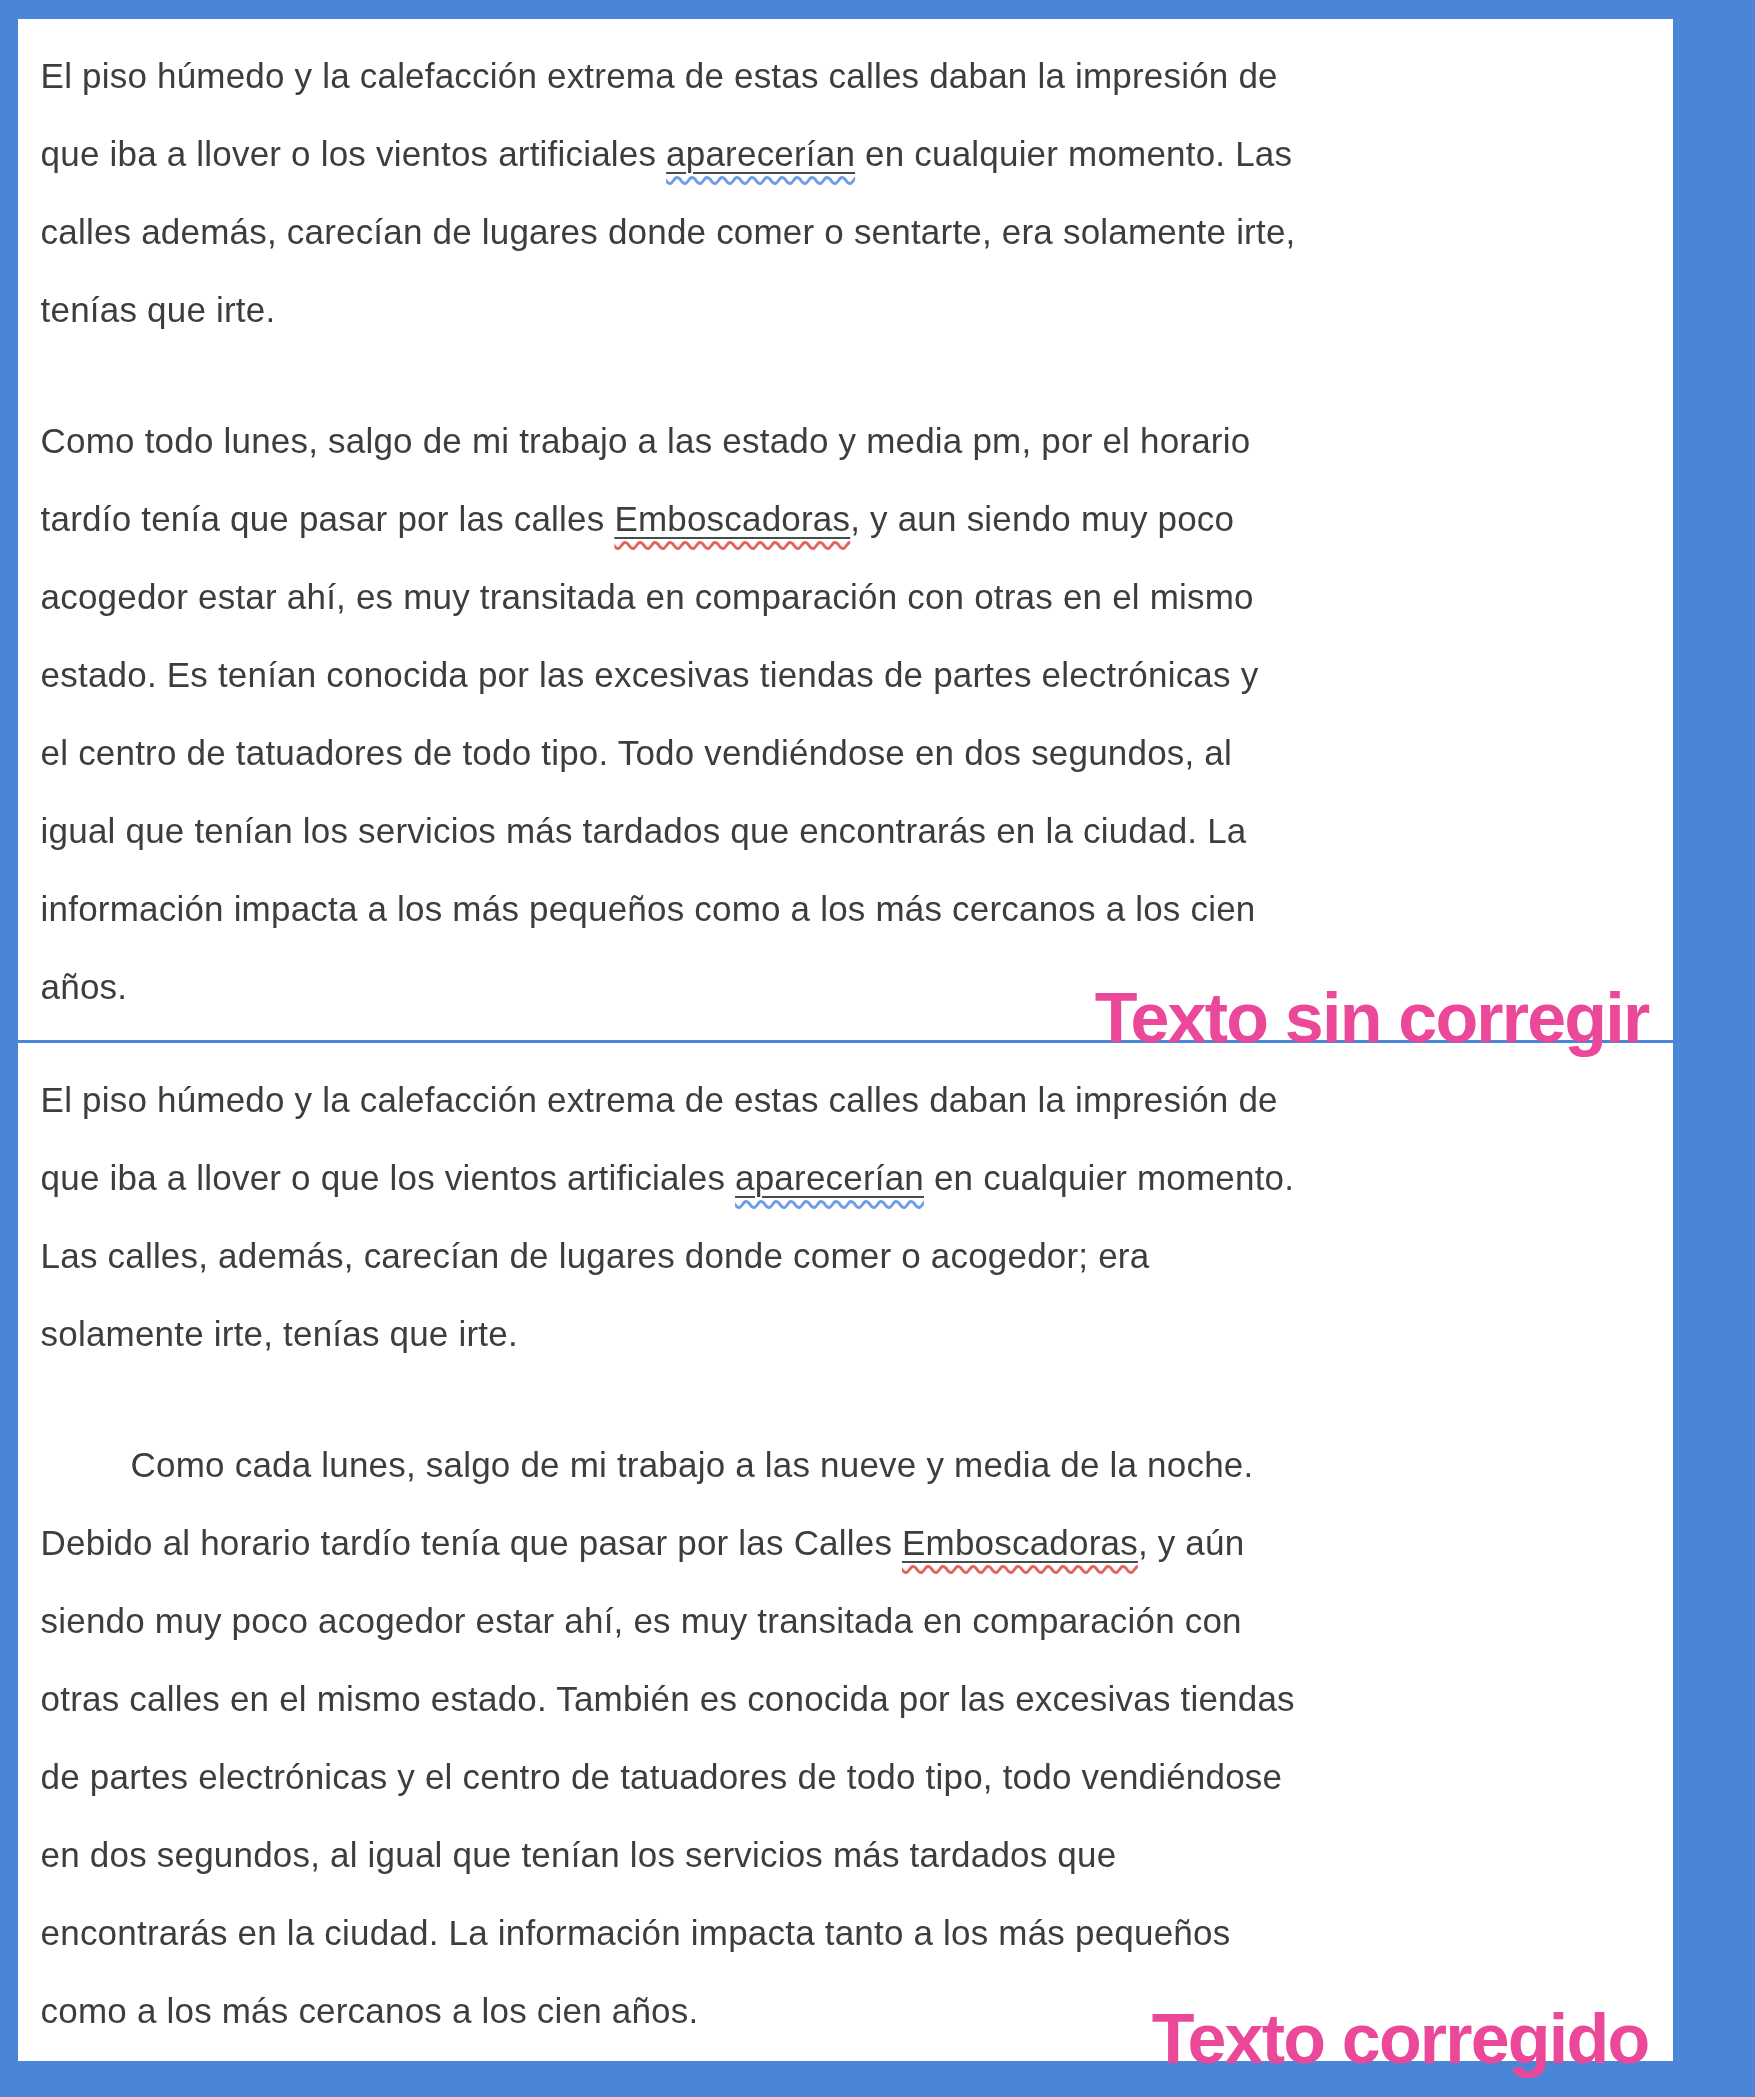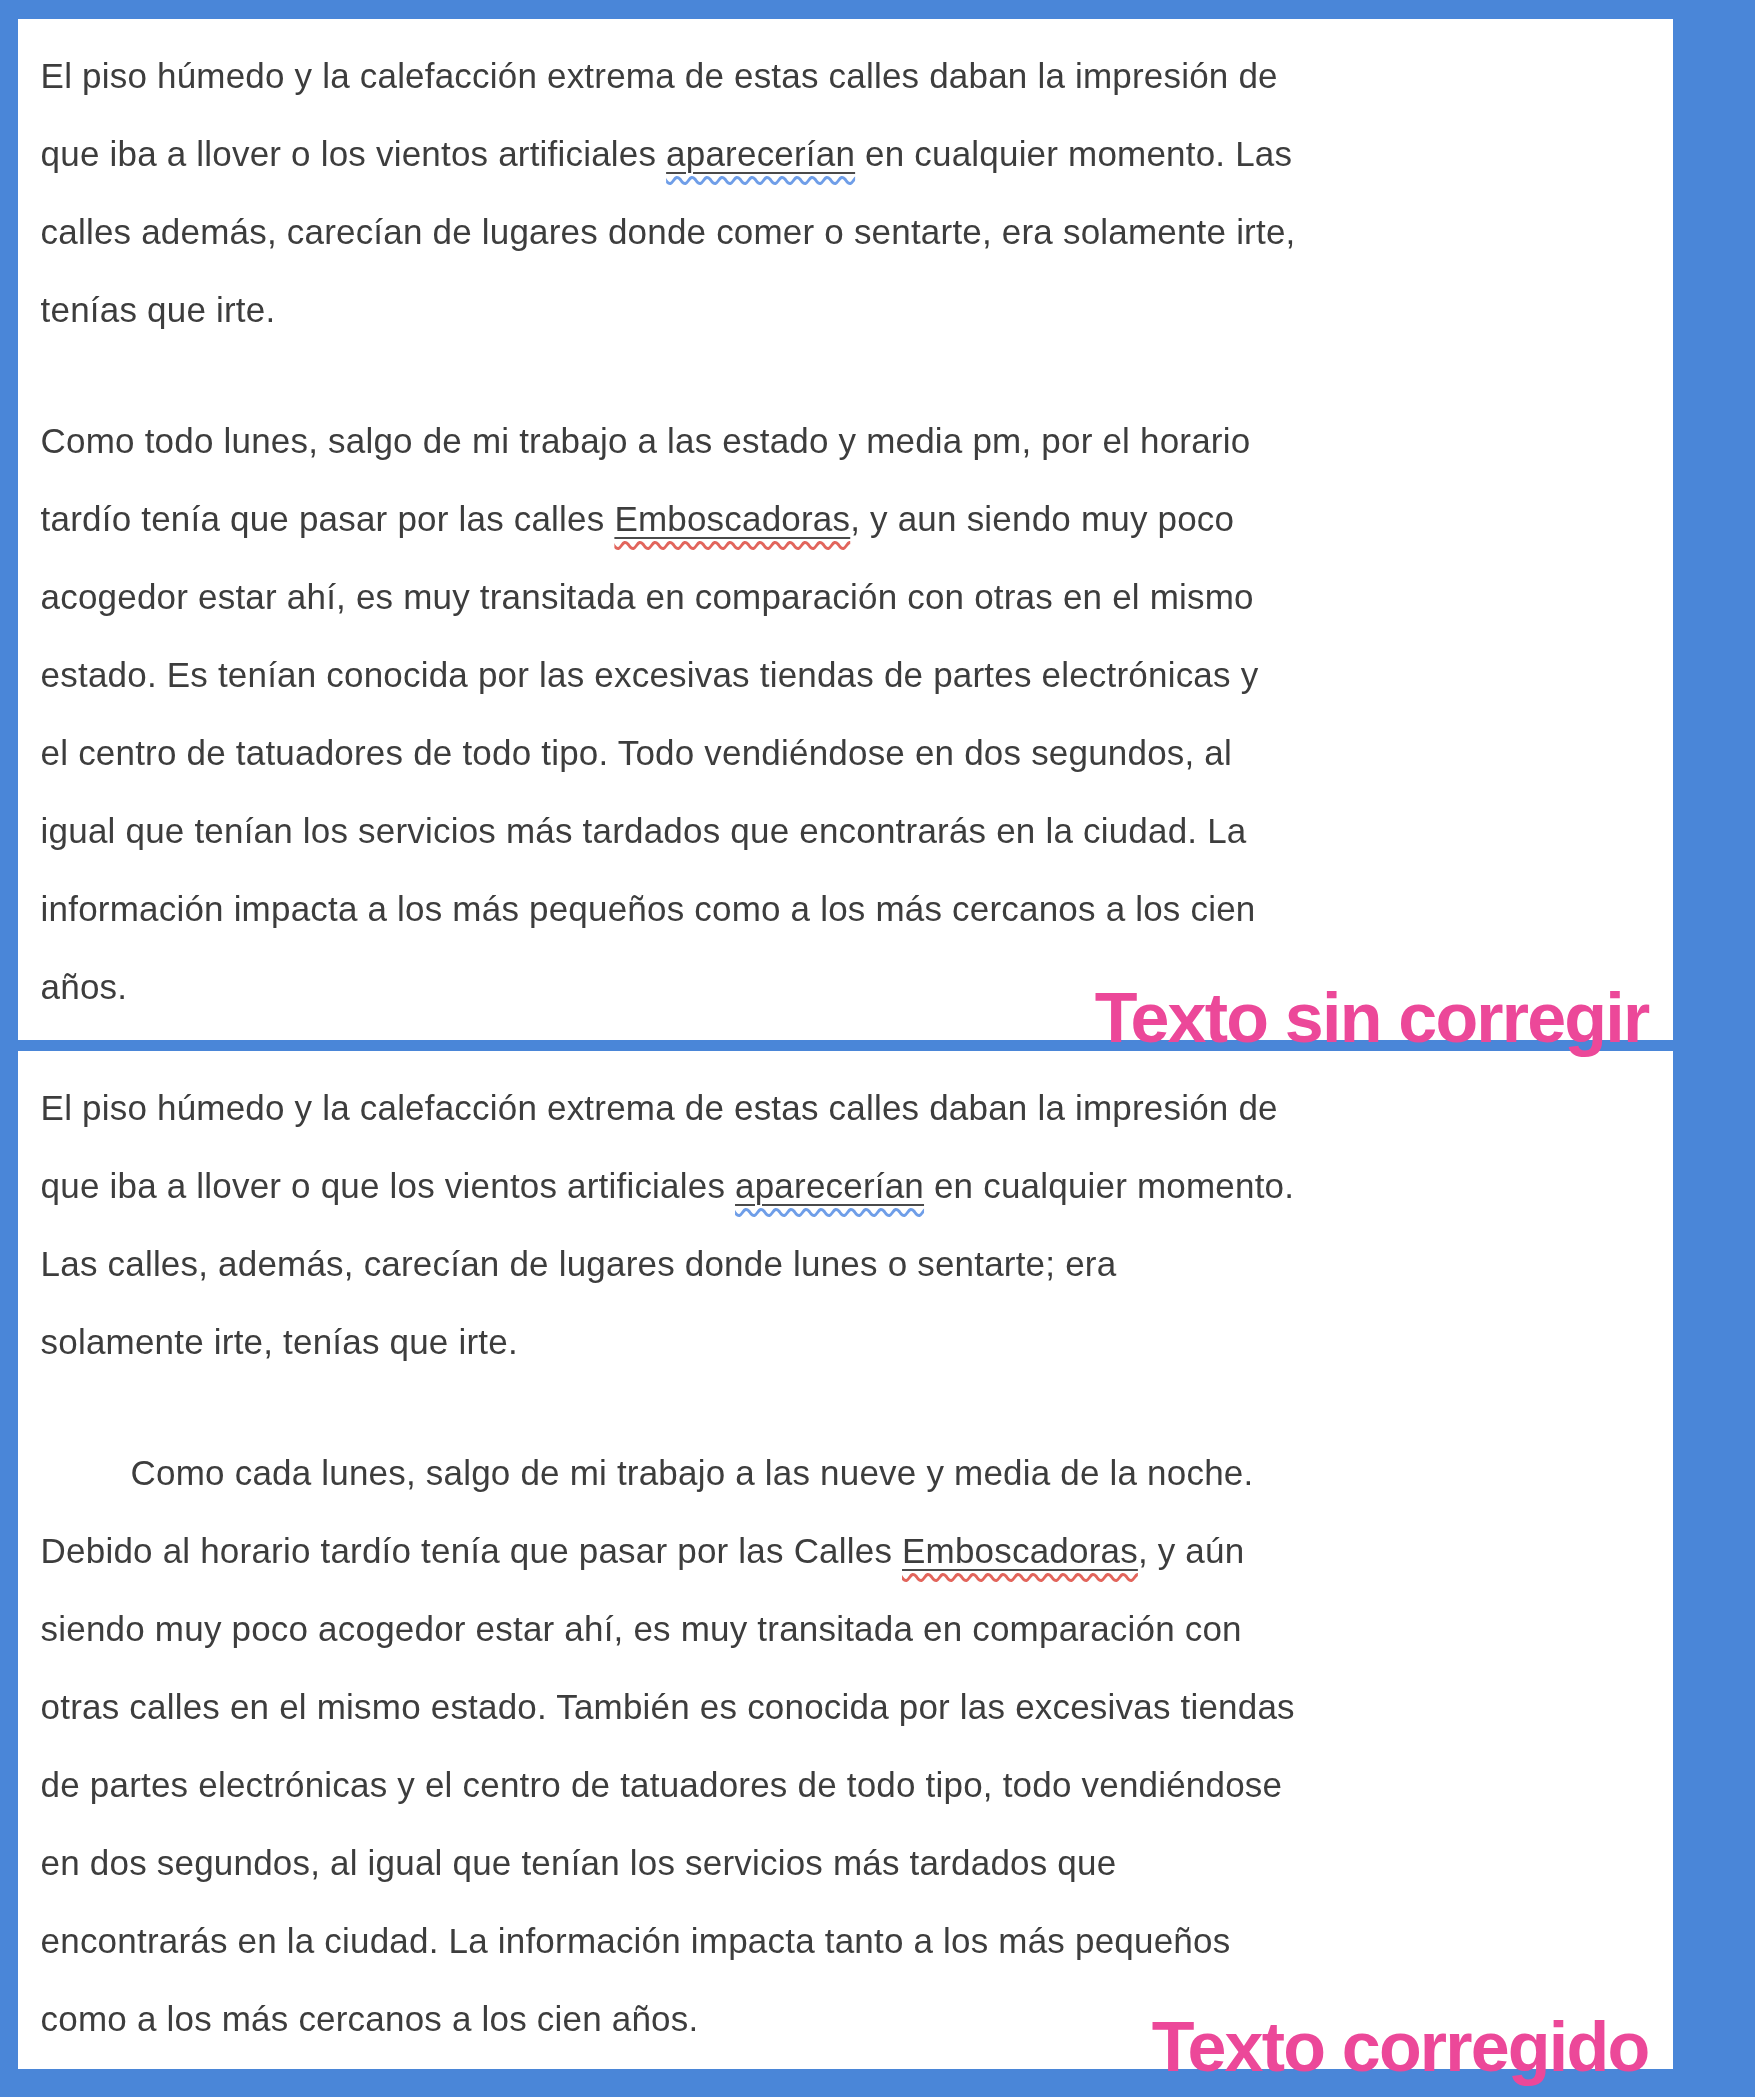--- a/index.html
+++ b/index.html
@@ -9,21 +9,21 @@
   }
   .frame {
     position: relative;
     width: 1696px;
     height: 2097px;
     background: #4a86d8;
     box-sizing: border-box;
     padding: 19.3px 23px 19.3px 17.6px;
     display: flex;
     flex-direction: column;
-    gap: 11px;
+    gap: 3px;
     font-family: "Liberation Sans", "DejaVu Sans", sans-serif;
   }
   .panel {
     position: relative;
     background: #ffffff;
     overflow: visible;
   }
   .panel-uncorrected { height: 1021px; }
   .panel-corrected  { height: 1018px; }
 
@@ -93,21 +93,21 @@
         </div>
       </div>
     <div class="panel-label">Texto sin corregir</div>
   </section>
 
   <section class="panel panel-corrected">
     <div class="text-area">
         <div class="paragraph">
           <div class="line"><span>El piso húmedo y la calefacción extrema de estas calles daban la impresión de</span></div>
           <div class="line"><span>que iba a llover o que los vientos artificiales </span><span class="mark mark-grammar"><span class="wavy">aparecerían</span></span><span> en cualquier momento.</span></div>
-          <div class="line"><span>Las calles, además, carecían de lugares donde lunes o sentarte; era</span></div>
+          <div class="line"><span>Las calles, además, carecían de lugares donde comer o acogedor; era</span></div>
           <div class="line"><span>solamente irte, tenías que irte.</span></div>
         </div>
         <div class="paragraph">
           <div class="line indent"><span>Como cada lunes, salgo de mi trabajo a las nueve y media de la noche.</span></div>
           <div class="line"><span>Debido al horario tardío tenía que pasar por las Calles </span><span class="mark mark-spell"><span class="wavy">Emboscadoras</span></span><span>, y aún</span></div>
           <div class="line"><span>siendo muy poco acogedor estar ahí, es muy transitada en comparación con</span></div>
           <div class="line"><span>otras calles en el mismo estado. También es conocida por las excesivas tiendas</span></div>
           <div class="line"><span>de partes electrónicas y el centro de tatuadores de todo tipo, todo vendiéndose</span></div>
           <div class="line"><span>en dos segundos, al igual que tenían los servicios más tardados que</span></div>
           <div class="line"><span>encontrarás en la ciudad. La información impacta tanto a los más pequeños</span></div>

